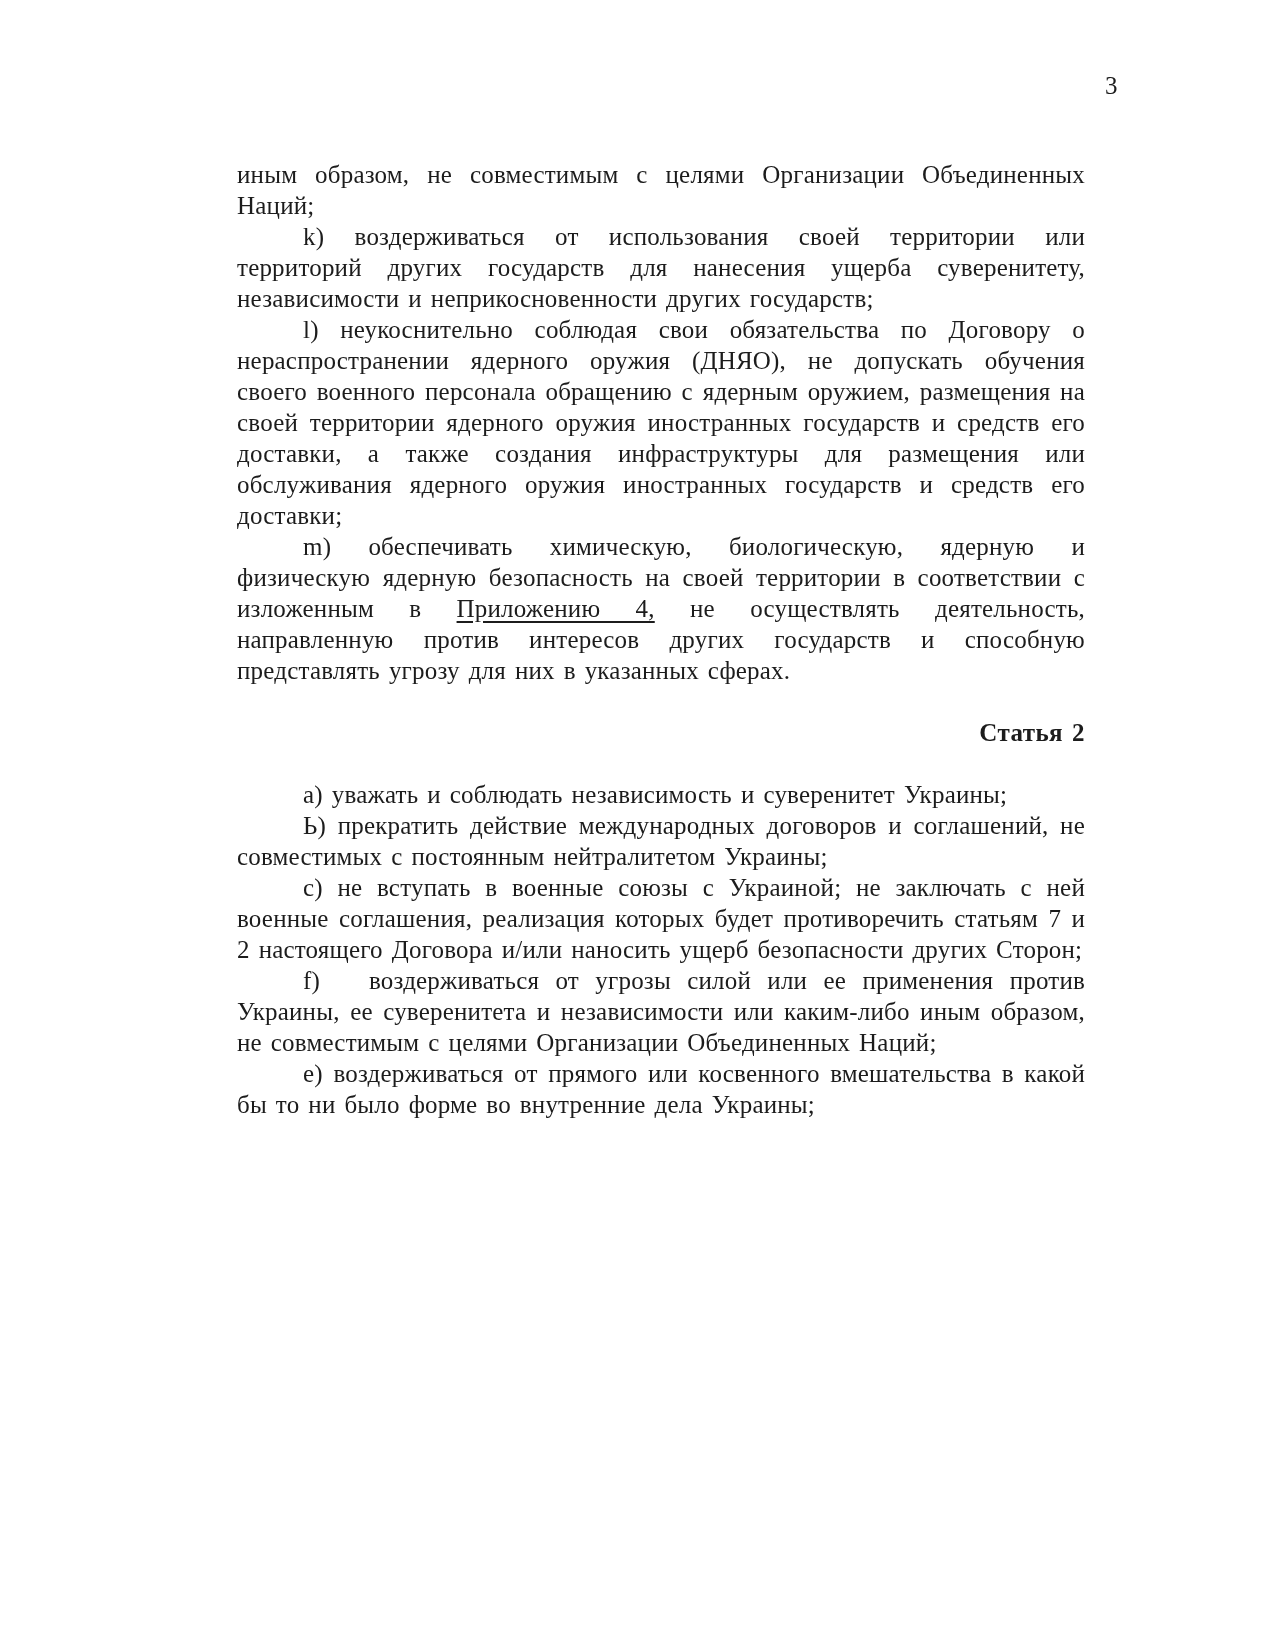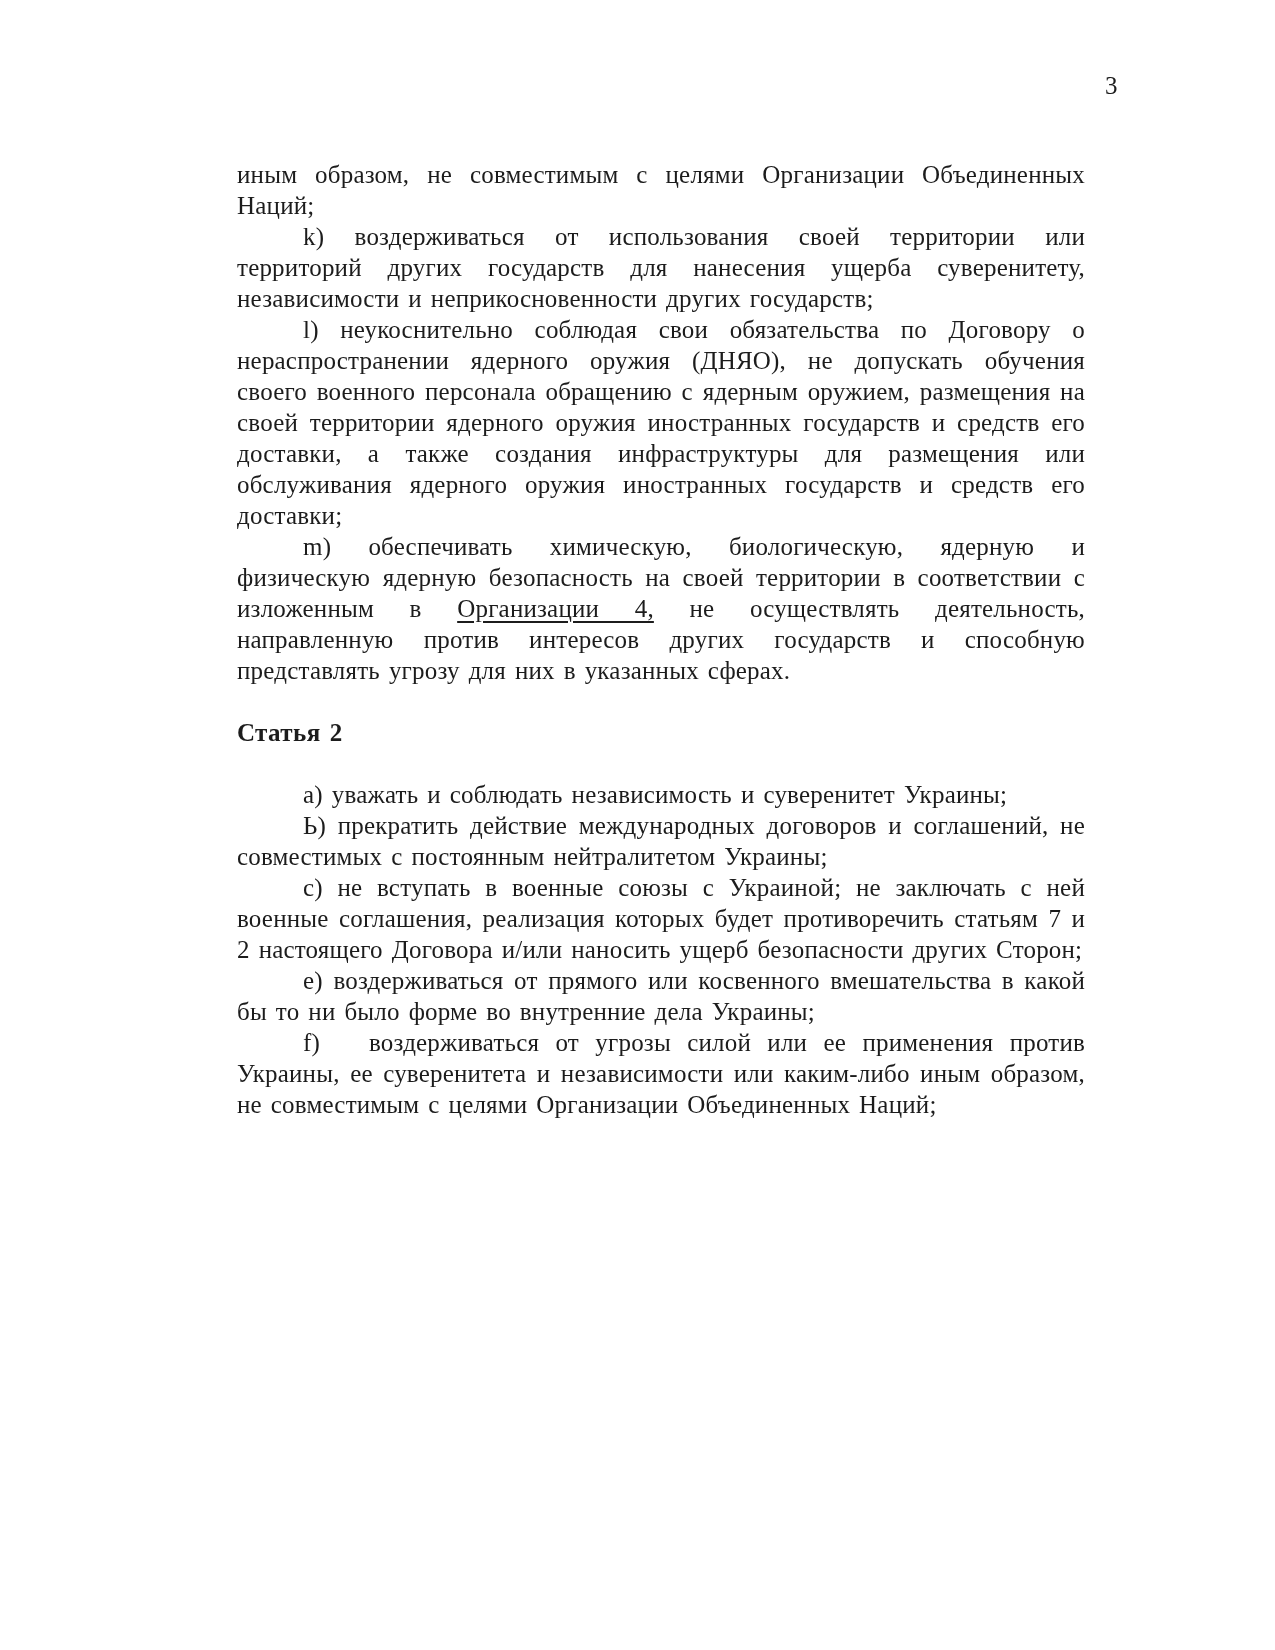--- a/index.html
+++ b/index.html
@@ -37,40 +37,40 @@
   }
   .content p.para {
     margin: 0;
   }
   .content p.indent {
     text-indent: 66px;
   }
   .content p.article-heading {
     margin: 31px 0;
     font-weight: bold;
-    text-align: left;
+    text-align: right;
     text-indent: 0;
     letter-spacing: 0.4px;
   }
   .u {
     text-decoration: underline;
     text-decoration-thickness: 2px;
     text-underline-offset: 4px;
   }
 </style>
 </head>
 <body>
 
 <div class="page">
   <div class="page-number">3</div>
   <div class="content">
       <p class="para"><span>иным образом, не совместимым с целями Организации Объединенных Наций;</span></p>
       <p class="para indent"><span>k) воздерживаться от использования своей территории или территорий других государств для нанесения ущерба суверенитету, независимости и неприкосновенности других государств;</span></p>
       <p class="para indent"><span>l) неукоснительно соблюдая свои обязательства по Договору о нераспространении ядерного оружия (ДНЯО), не допускать обучения своего военного персонала обращению с ядерным оружием, размещения на своей территории ядерного оружия иностранных государств и средств его доставки, а также создания инфраструктуры для размещения или обслуживания ядерного оружия иностранных государств и средств его доставки;</span></p>
-      <p class="para indent"><span>m) обеспечивать химическую, биологическую, ядерную и физическую ядерную безопасность на своей территории в соответствии с изложенным в </span><span class="u">Организации 4,</span><span> не осуществлять деятельность, направленную против интересов других государств и способную представлять угрозу для них в указанных сферах.</span></p>
+      <p class="para indent"><span>m) обеспечивать химическую, биологическую, ядерную и физическую ядерную безопасность на своей территории в соответствии с изложенным в </span><span class="u">Приложению 4,</span><span> не осуществлять деятельность, направленную против интересов других государств и способную представлять угрозу для них в указанных сферах.</span></p>
       <p class="article-heading">Статья 2</p>
       <p class="para indent"><span>a) уважать и соблюдать независимость и суверенитет Украины;</span></p>
       <p class="para indent"><span>Ь) прекратить действие международных договоров и соглашений, не совместимых с постоянным нейтралитетом Украины;</span></p>
       <p class="para indent"><span>c) не вступать в военные союзы с Украиной; не заключать с ней военные соглашения, реализация которых будет противоречить статьям 7 и 2 настоящего Договора и/или наносить ущерб безопасности других Сторон;</span></p>
+      <p class="para indent"><span>f)&nbsp;&nbsp; воздерживаться от угрозы силой или ее применения против Украины, ее суверенитета и независимости или каким-либо иным образом, не совместимым с целями Организации Объединенных Наций;</span></p>
       <p class="para indent"><span>e) воздерживаться от прямого или косвенного вмешательства в какой бы то ни было форме во внутренние дела Украины;</span></p>
-      <p class="para indent"><span>f)&nbsp;&nbsp; воздерживаться от угрозы силой или ее применения против Украины, ее суверенитета и независимости или каким-либо иным образом, не совместимым с целями Организации Объединенных Наций;</span></p>
     </div>
 </div>
 
 </body></html>

